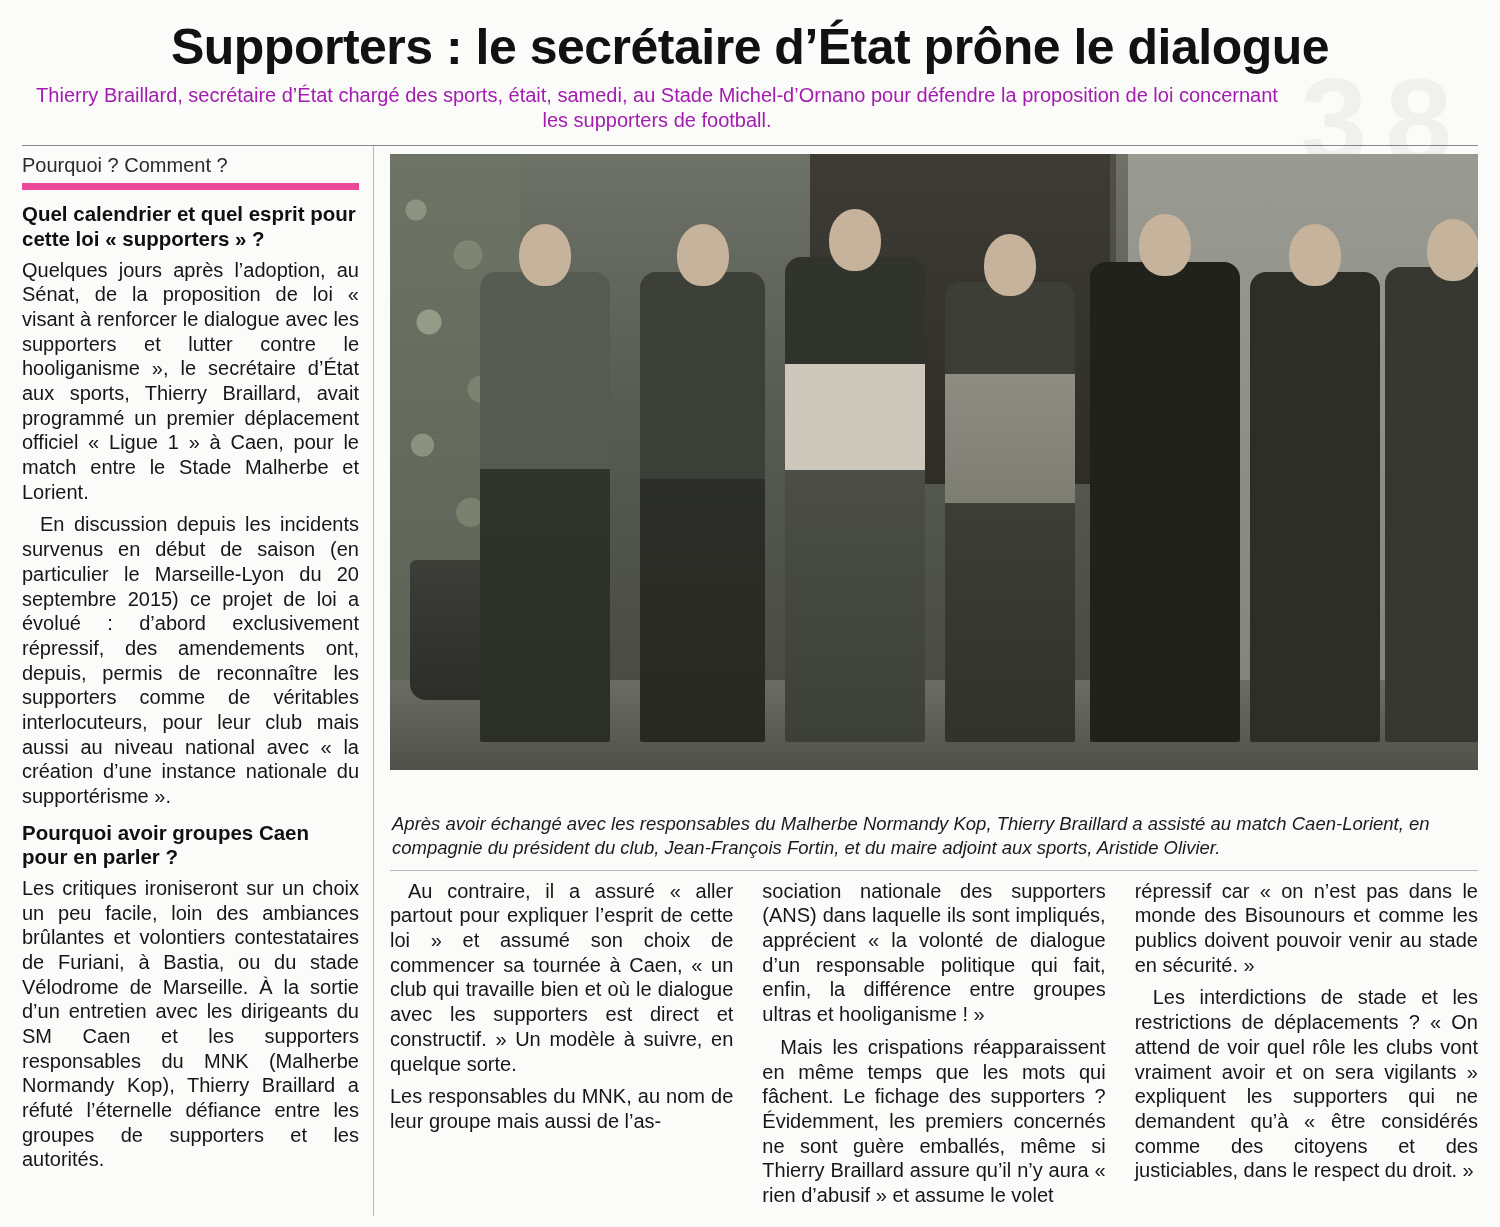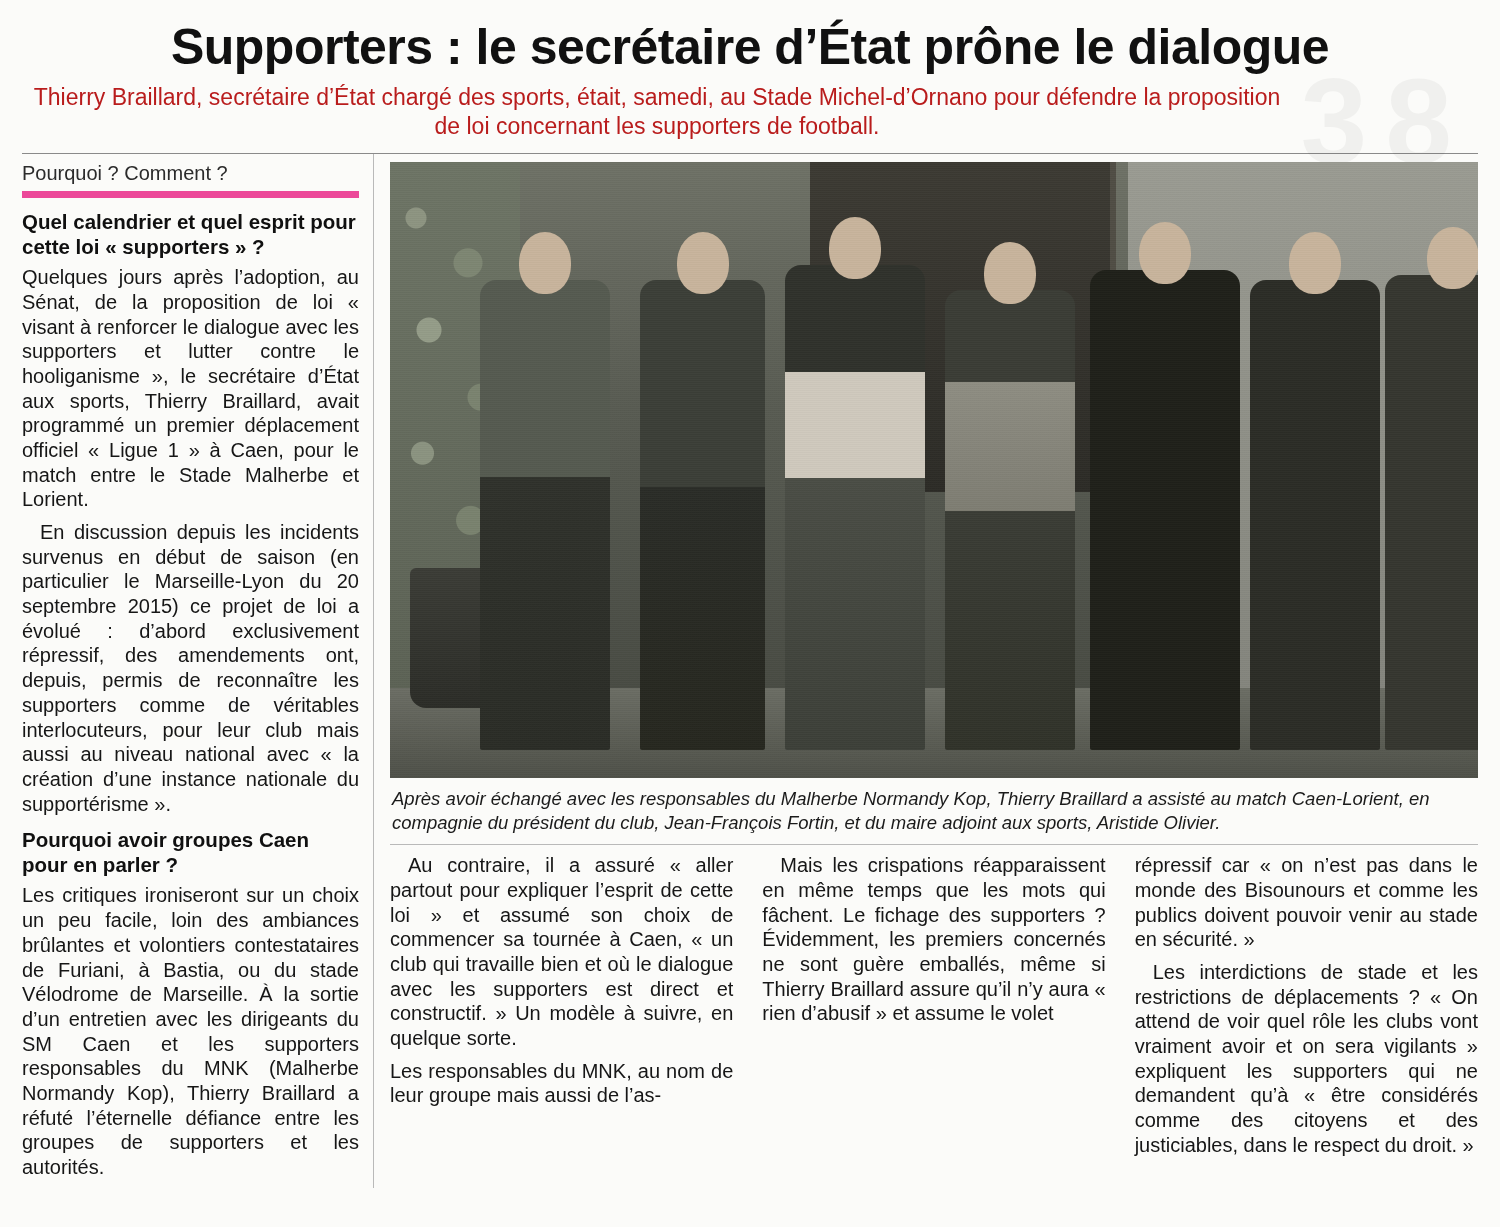--- a/index.html
+++ b/index.html
@@ -34,23 +34,23 @@
     font-weight: bold;
     font-size: 50px;
     line-height: 1.02;
     letter-spacing: -0.5px;
     color: #111;
     margin: 8px 0 10px 0;
     white-space: nowrap;
   }
   .standfirst {
     font-family: "Liberation Sans", sans-serif;
-    font-size: 23px;
+    font-size: 20px;
     line-height: 1.26;
-    color: #b91c1c;
+    color: #a21caf;
     margin: 0 0 12px 0;
     max-width: 1270px;
   }
 
   .rule-top {
     border-top: 1px solid #8a8a8a;
     margin: 2px 22px 0 22px;
   }
 
   
@@ -168,20 +168,21 @@
   }
   .p-body { position: absolute; inset: 0; border-radius: 16px 16px 2px 2px; }
   .caption {
     font-size: 18.5px;
     font-style: italic;
     line-height: 1.28;
     color: #1b1b1b;
     padding: 9px 2px 10px 2px;
     border-bottom: 1px solid #b9b9b9;
     margin-bottom: 8px;
+    margin-top: 33px;
   }
 
   
   .triple {
     display: flex;
     gap: 29px;
   }
   .tcol {
     flex: 1 1 0;
     min-width: 0;
@@ -264,20 +265,21 @@
       </div>
 
       <div class="caption">Après avoir échangé avec les responsables du Malherbe Normandy Kop, Thierry Braillard a assisté au match Caen-Lorient, en compagnie du président du club, Jean-François Fortin, et du maire adjoint aux sports, Aristide Olivier.</div>
 
       <div class="triple">
         <div class="tcol">
           <p class="body-text indent">Au contraire, il a assuré « aller partout pour expliquer l’esprit de cette loi » et assumé son choix de commencer sa tournée à Caen, « un club qui travaille bien et où le dialogue avec les supporters est direct et constructif. » Un modèle à suivre, en quelque sorte.</p>
           <p class="body-text">Les responsables du MNK, au nom de leur groupe mais aussi de l’as-</p>
         </div>
         <div class="tcol">
+          <p class="body-text">sociation nationale des supporters (ANS) dans laquelle ils sont impliqués, apprécient « la volonté de dialogue d’un responsable politique qui fait, enfin, la différence entre groupes ultras et hooliganisme ! »</p>
           <p class="body-text indent">Mais les crispations réapparaissent en même temps que les mots qui fâchent. Le fichage des supporters ? Évidemment, les premiers concernés ne sont guère emballés, même si Thierry Braillard assure qu’il n’y aura « rien d’abusif » et assume le volet</p>
         </div>
         <div class="tcol">
           <p class="body-text">répressif car « on n’est pas dans le monde des Bisounours et comme les publics doivent pouvoir venir au stade en sécurité. »</p>
           <p class="body-text indent">Les interdictions de stade et les restrictions de déplacements ? « On attend de voir quel rôle les clubs vont vraiment avoir et on sera vigilants » expliquent les supporters qui ne demandent qu’à « être considérés comme des citoyens et des justiciables, dans le respect du droit. »</p>
         </div>
       </div>
 
     </div>
   </div>

